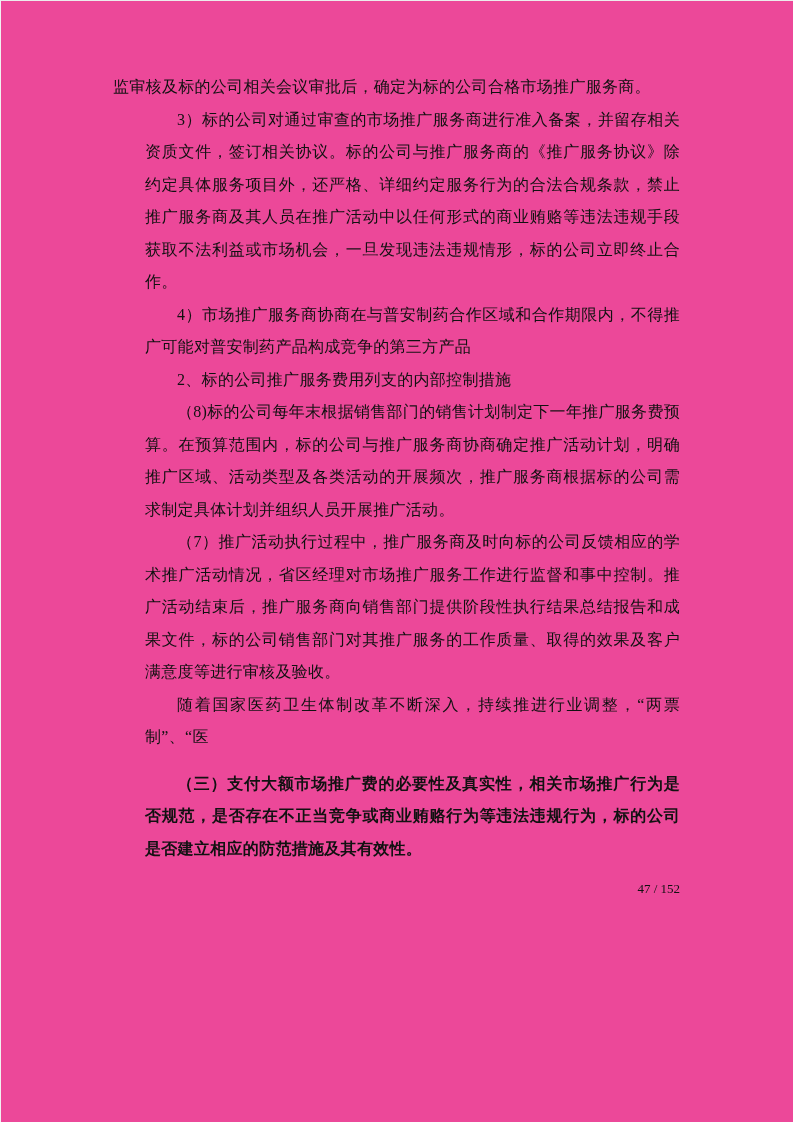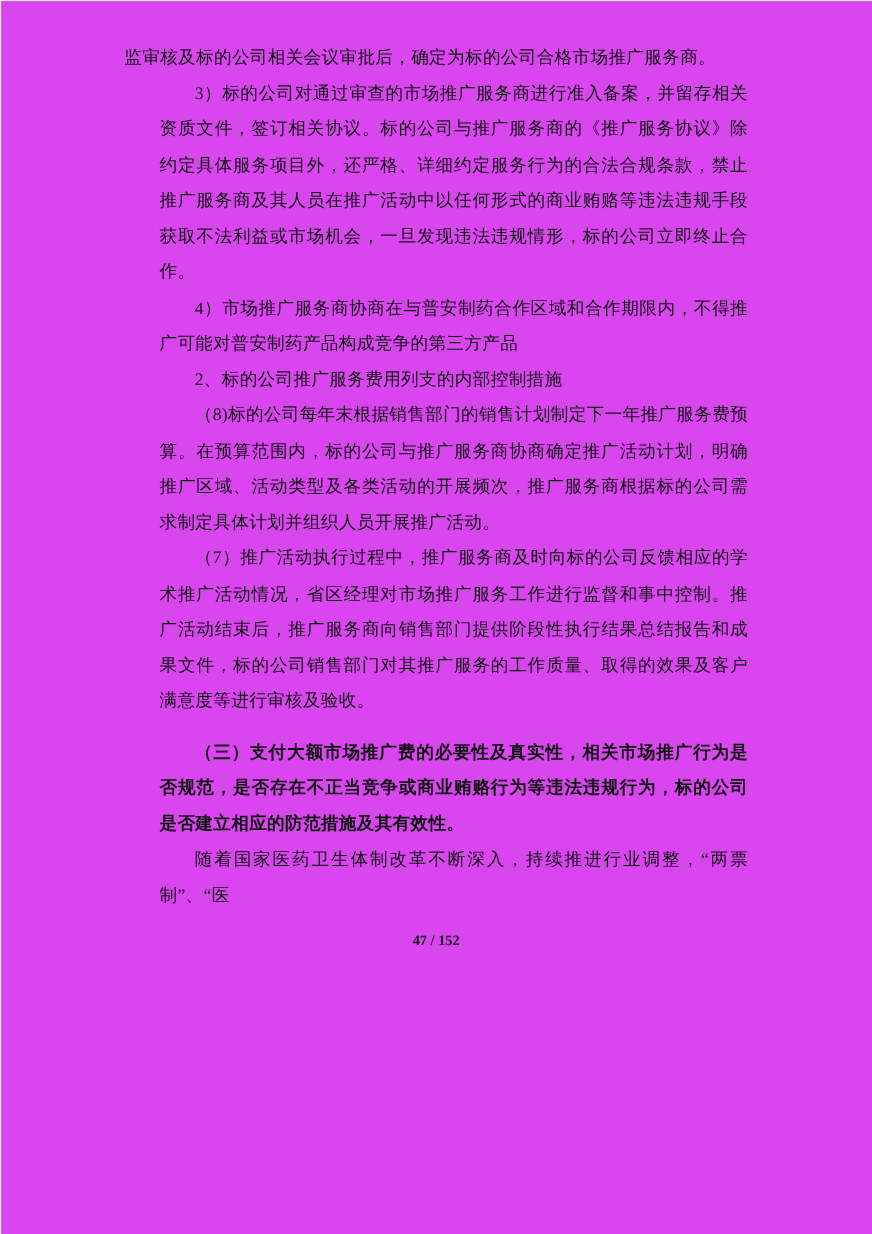--- a/index.html
+++ b/index.html
@@ -5,25 +5,25 @@
   html, body {
     margin: 0;
     padding: 0;
     background: #ffffff;
   }
   .page {
     position: relative;
     width: 793px;
     height: 1122px;
     box-sizing: border-box;
-    background: #d946ef;
+    background: #ec4899;
     border-top: 1px solid #ececec;
     border-left: 1px solid #f1f1f1;
     overflow: hidden;
-    padding: 36px 113px 0 112px;
+    padding: 70px 113px 0 112px;
     font-family: "Liberation Serif", "DejaVu Serif", serif;
     color: #111111;
   }
   .para {
     margin: 0;
     font-size: 16px;
     line-height: 32.5px;
     text-align: justify;
     text-justify: inter-character;
     letter-spacing: 0.3px;
@@ -32,23 +32,23 @@
   .ind {
     text-indent: 32px;
     margin-left: 32px;
   }
   .bold-section {
     font-weight: bold;
     margin-top: 14px;
   }
   .footer {
     margin-top: 16px;
-    text-align: center;
+    text-align: right;
     font-size: 13px;
-    font-weight: bold;
+    font-weight: normal;
     line-height: 16px;
   }
 </style>
 </head>
 <body>
 
 <div class="page">
 
   <p class="para">监审核及标的公司相关会议审批后，确定为标的公司合格市场推广服务商。</p>
 
@@ -57,19 +57,19 @@
   <p class="para ind">4）市场推广服务商协商在与普安制药合作区域和合作期限内，不得推广可能对普安制药产品构成竞争的第三方产品</p>
 
   <p class="para ind">2、标的公司推广服务费用列支的内部控制措施</p>
 
   <p class="para ind">（8)标的公司每年末根据销售部门的销售计划制定下一年推广服务费预算。在预算范围内，标的公司与推广服务商协商确定推广活动计划，明确推广区域、活动类型及各类活动的开展频次，推广服务商根据标的公司需求制定具体计划并组织人员开展推广活动。</p>
 
   <p class="para ind">（7）推广活动执行过程中，推广服务商及时向标的公司反馈相应的学术推广活动情况，省区经理对市场推广服务工作进行监督和事中控制。推广活动结束后，推广服务商向销售部门提供阶段性执行结果总结报告和成果文件，标的公司销售部门对其推广服务的工作质量、取得的效果及客户满意度等进行审核及验收。</p>
 
 
 
+  <p class="para ind">随着国家医药卫生体制改革不断深入，持续推进行业调整，“两票制”、“医</p>
+
   <p class="para ind bold-section">（三）支付大额市场推广费的必要性及真实性，相关市场推广行为是否规范，是否存在不正当竞争或商业贿赂行为等违法违规行为，标的公司是否建立相应的防范措施及其有效性。</p>
-
-  <p class="para ind">随着国家医药卫生体制改革不断深入，持续推进行业调整，“两票制”、“医</p>
 
   <div class="footer">47 / 152</div>
 
 </div>
 
 </body></html>

